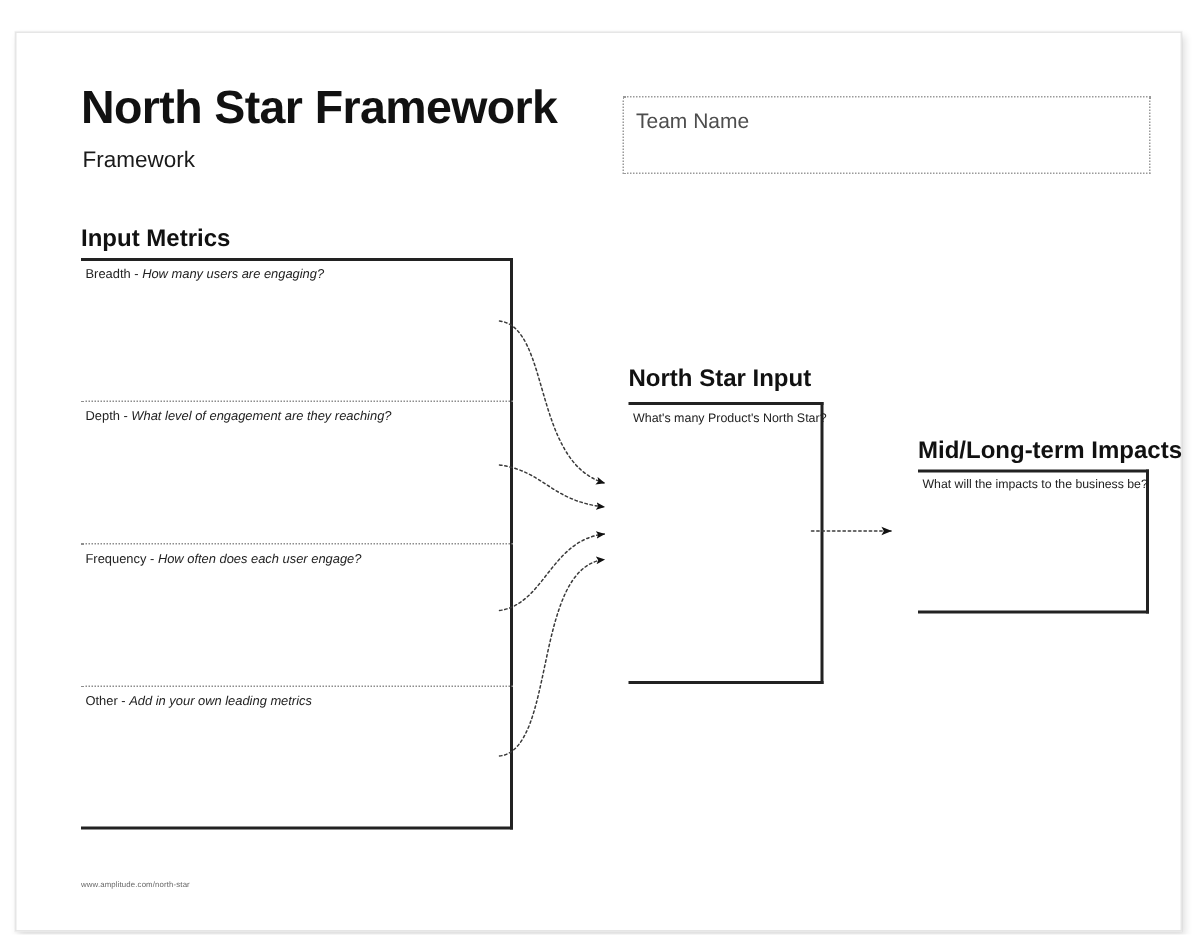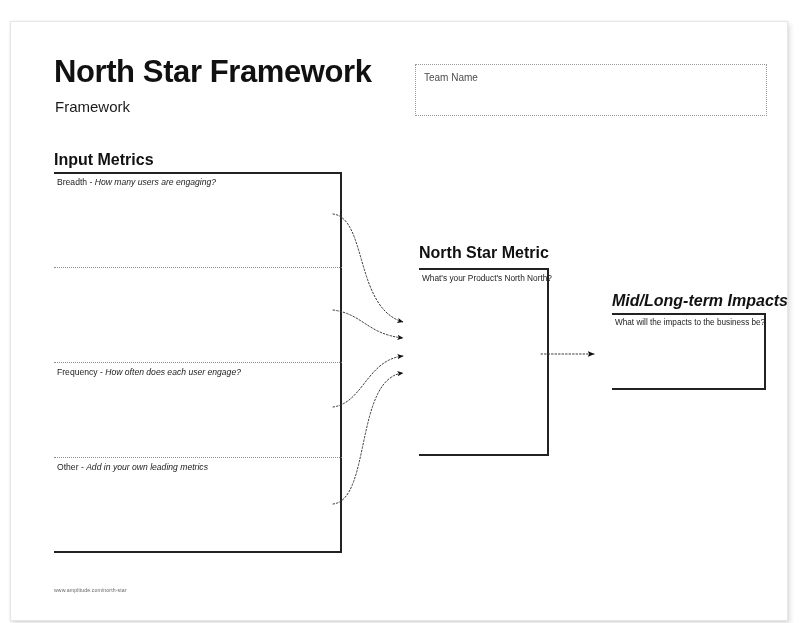--- a/index.html
+++ b/index.html
@@ -35,31 +35,31 @@
 
   
   #team-box {
     position: absolute; left: 404px; top: 42px;
     width: 352px; height: 52px;
     border: 1.5px dotted #9a9a9a;
     background: #ffffff;
   }
   #team-label {
     position: absolute; left: 8px; top: 7px;
-    font-size: 10px; color: #4d4d4d; white-space: nowrap;
+    font-size: 14px; color: #4d4d4d; white-space: nowrap;
   }
 
   
   .sec-head {
     position: absolute;
     font-size: 16px; font-weight: 700; color: #111111; white-space: nowrap;
   }
   #h-input   { left: 43px;  top: 129px; }
   #h-nsm     { left: 408px; top: 222px; }
-  #h-impacts { left: 601px; top: 270px; font-style: italic; }
+  #h-impacts { left: 601px; top: 270px; }
 
   
   #input-box {
     position: absolute; left: 43px; top: 150px;
     width: 288px; height: 381px;
   }
   #input-box .edge-top {
     position: absolute; left: 0; top: 0; width: 100%; height: 0;
     border-top: 2px solid #222222;
   }
@@ -104,21 +104,21 @@
     border-bottom: 2px solid #222222;
   }
   #nsm-prompt {
     position: absolute; left: 3px; top: 5px;
     font-size: 8.3px; color: #222222; white-space: nowrap;
   }
 
   
   #imp-box {
     position: absolute; left: 601px; top: 291px;
-    width: 154px; height: 77px;
+    width: 154px; height: 96px;
   }
   #imp-box .edge-top {
     position: absolute; left: 0; top: 0; width: 100%; height: 0;
     border-top: 2px solid #222222;
   }
   #imp-box .edge-right {
     position: absolute; right: 0; top: 0; width: 0; height: 100%;
     border-right: 2px solid #222222;
   }
   #imp-box .edge-bottom {
@@ -161,39 +161,40 @@
       <div class="edge-right"></div>
       <div class="edge-bottom"></div>
 
       <div class="metric-row" id="row-breadth">
 
         <div class="metric-label"><span>Breadth - </span><i>How many users are engaging?</i></div>
       </div>
 
       <div class="metric-row" id="row-depth">
         <div class="metric-div"></div>
+        <div class="metric-label"><span>Depth - </span><i>What level of engagement are they reaching?</i></div>
       </div>
 
       <div class="metric-row" id="row-frequency">
         <div class="metric-div"></div>
         <div class="metric-label"><span>Frequency - </span><i>How often does each user engage?</i></div>
       </div>
 
       <div class="metric-row" id="row-other">
         <div class="metric-div"></div>
         <div class="metric-label"><span>Other - </span><i>Add in your own leading metrics</i></div>
       </div>
     </div>
 
-    <div class="sec-head" id="h-nsm">North Star Metric</div>
+    <div class="sec-head" id="h-nsm">North Star Input</div>
     <div id="nsm-box">
       <div class="edge-top"></div>
       <div class="edge-right"></div>
       <div class="edge-bottom"></div>
-      <div id="nsm-prompt">What's your Product's North North?</div>
+      <div id="nsm-prompt">What's many Product's North Star?</div>
     </div>
 
     <div class="sec-head" id="h-impacts">Mid/Long-term Impacts</div>
     <div id="imp-box">
       <div class="edge-top"></div>
       <div class="edge-right"></div>
       <div class="edge-bottom"></div>
       <div id="imp-prompt">What will the impacts to the business be?</div>
     </div>
 

